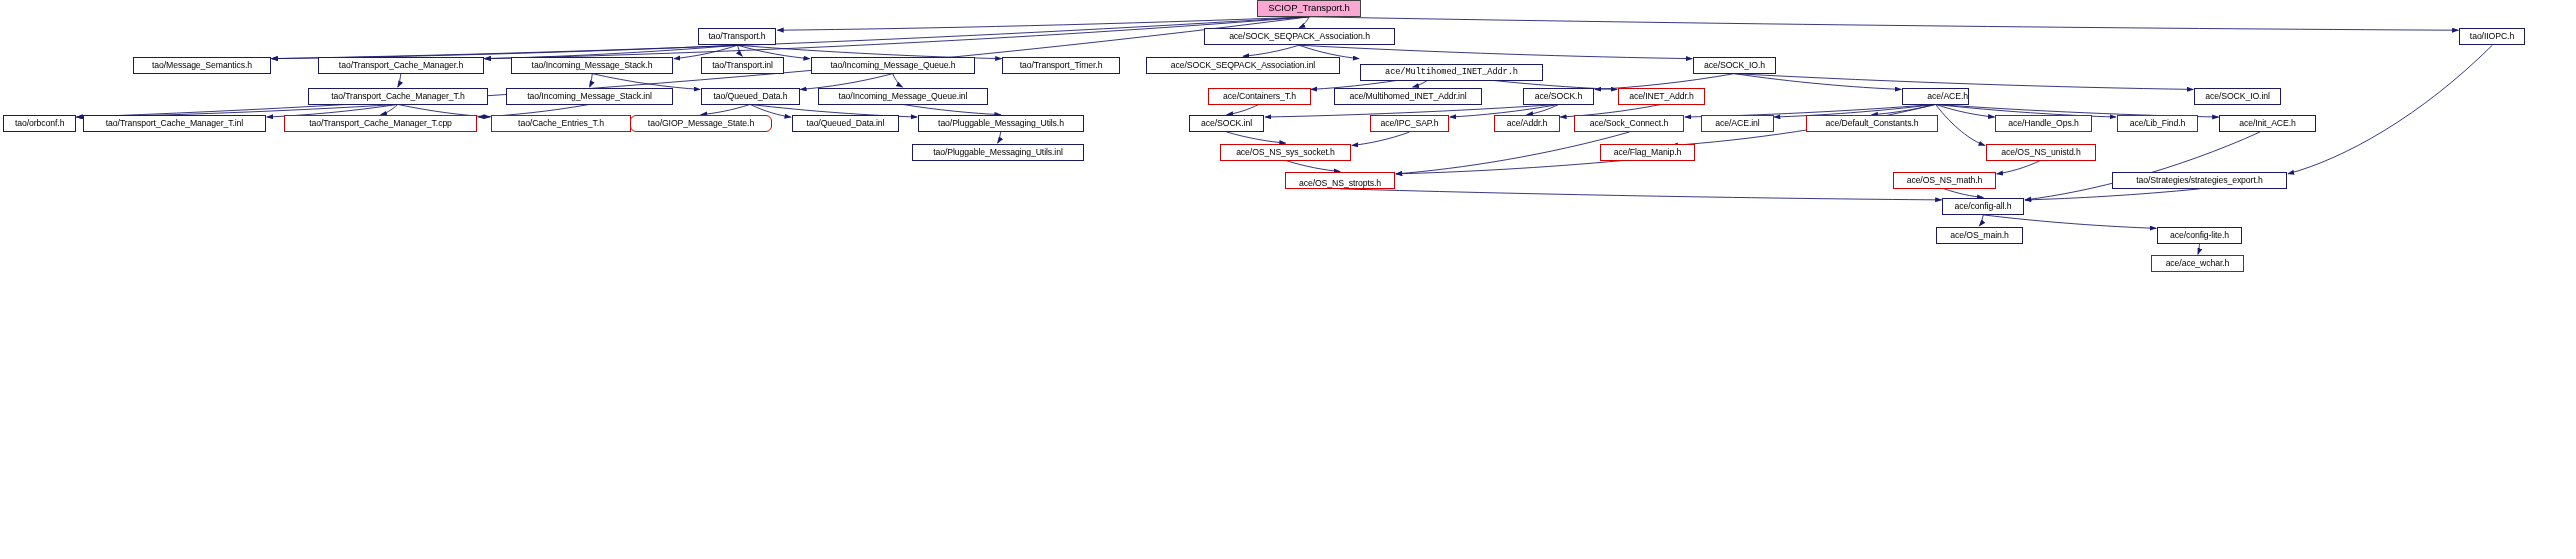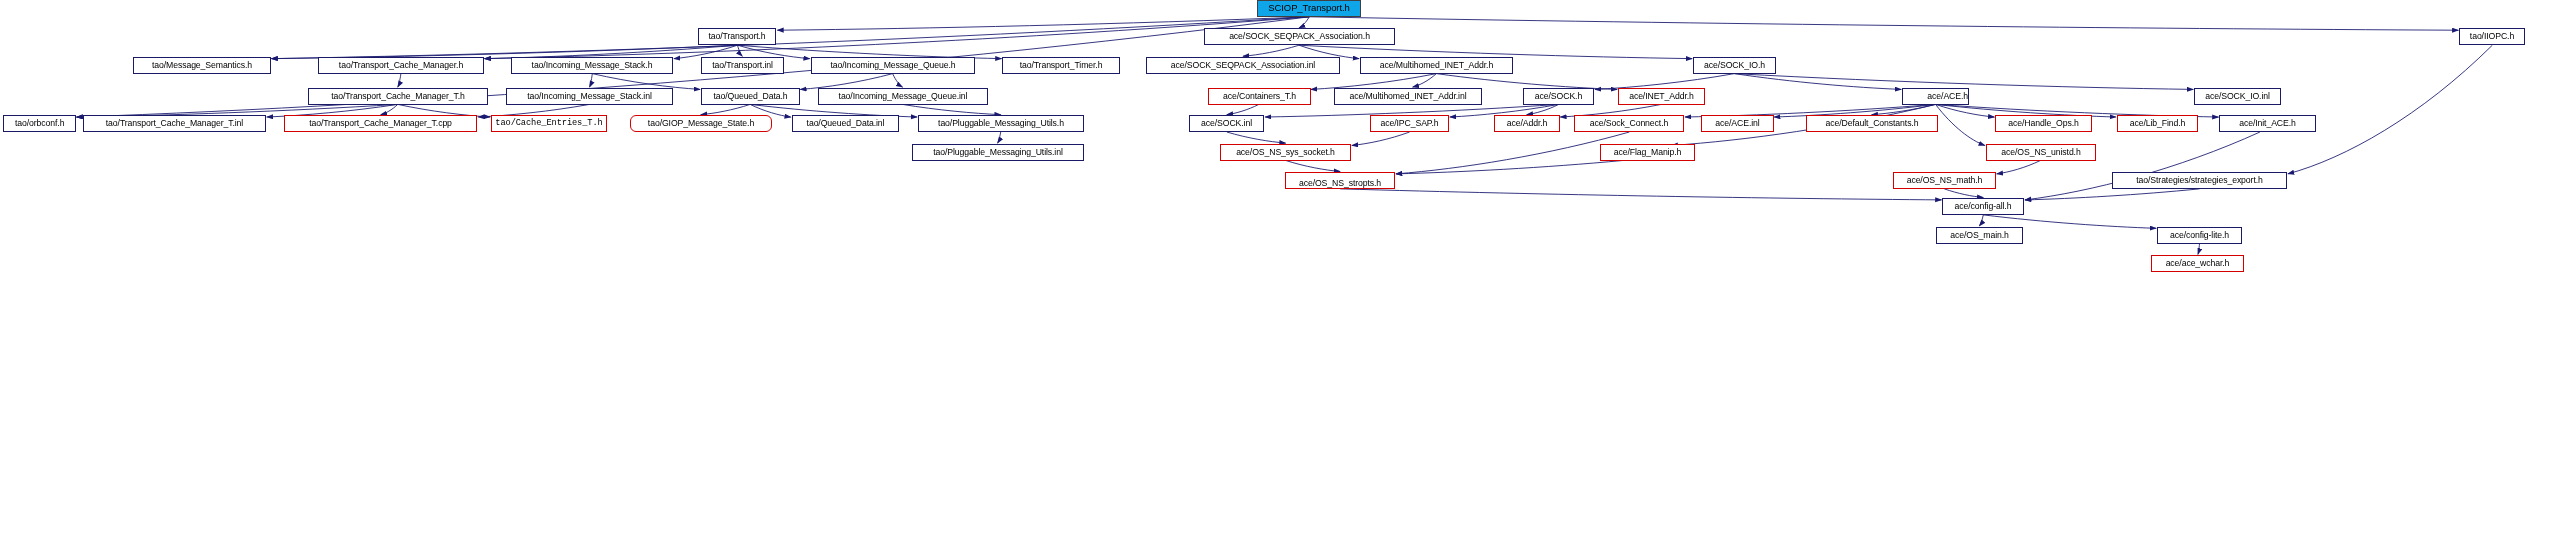--- a/index.html
+++ b/index.html
@@ -3,21 +3,21 @@
 <meta charset="utf-8">
 <style>
   html,body{margin:0;padding:0;background:#ffffff;}
   body{width:2576px;height:560px;font-family:"Liberation Sans",sans-serif;overflow:hidden;}
   #graph{position:relative;width:2576px;height:560px;}
   svg.edges{position:absolute;left:0;top:0;width:2576px;height:560px;pointer-events:none;}
   .node{position:absolute;box-sizing:border-box;display:flex;align-items:center;justify-content:center;
         background:#ffffff;border:0.8px solid #1a1a66;height:16.6px;white-space:nowrap;}
   .node span{font-size:8.7px;color:#000000;line-height:8.7px;letter-spacing:-0.1px;}
   .node.red{border-color:#d40000;}
-  .node.root{background:#0ea5e9;border:1.6px solid #404040;}
+  .node.root{background:#f9a8d4;border:1.6px solid #404040;}
   .node.root span{font-size:9.5px;}
 </style>
 </head>
 <body>
 
 <div id="graph">
   <svg class="edges" viewBox="0 0 3264 709">
     <defs>
       <marker id="ah" markerWidth="9" markerHeight="9" refX="8" refY="3.2" orient="auto" markerUnits="userSpaceOnUse">
         <path d="M0,0 L9,3.2 L0,6.4 z" fill="#191970"></path>
@@ -116,21 +116,21 @@
       </div>
       <div class="node" style="left: 811px; top: 57px; width: 164px; height: 16.6px;">
         <span>tao/Incoming_Message_Queue.h</span>
       </div>
       <div class="node" style="left: 1002px; top: 57px; width: 118px; height: 16.6px;">
         <span>tao/Transport_Timer.h</span>
       </div>
       <div class="node" style="left: 1146px; top: 57px; width: 194px; height: 16.6px;">
         <span>ace/SOCK_SEQPACK_Association.inl</span>
       </div>
-      <div class="node" style="left: 1360px; top: 57px; width: 153px; height: 16.6px;">
+      <div class="node" style="left: 1360px; top: 64px; width: 183px; height: 16.6px; font-family: Liberation Mono, monospace;">
         <span>ace/Multihomed_INET_Addr.h</span>
       </div>
       <div class="node" style="left: 1693px; top: 57px; width: 83px; height: 16.6px;">
         <span>ace/SOCK_IO.h</span>
       </div>
       <div class="node" style="left: 308px; top: 88px; width: 180px; height: 16.6px;">
         <span>tao/Transport_Cache_Manager_T.h</span>
       </div>
       <div class="node" style="left: 506px; top: 88px; width: 167px; height: 16.6px;">
         <span>tao/Incoming_Message_Stack.inl</span>
@@ -161,21 +161,21 @@
       </div>
       <div class="node" style="left: 3.2px; top: 115px; width: 73px; height: 16.6px;">
         <span>tao/orbconf.h</span>
       </div>
       <div class="node" style="left: 83px; top: 115px; width: 183px; height: 16.6px;">
         <span>tao/Transport_Cache_Manager_T.inl</span>
       </div>
       <div class="node red" style="left: 284px; top: 115px; width: 193px; height: 16.6px;">
         <span>tao/Transport_Cache_Manager_T.cpp</span>
       </div>
-      <div class="node red" style="left: 491px; top: 115px; width: 116px; height: 16.6px; font-family: Liberation Mono, monospace;">
+      <div class="node red" style="left: 491px; top: 115px; width: 140px; height: 16.6px;">
         <span>tao/Cache_Entries_T.h</span>
       </div>
       <div class="node red" style="left: 630px; top: 115px; width: 142px; height: 16.6px; border-radius: 6px;">
         <span>tao/GIOP_Message_State.h</span>
       </div>
       <div class="node" style="left: 792px; top: 115px; width: 107px; height: 16.6px;">
         <span>tao/Queued_Data.inl</span>
       </div>
       <div class="node" style="left: 918px; top: 115px; width: 166px; height: 16.6px;">
         <span>tao/Pluggable_Messaging_Utils.h</span>

